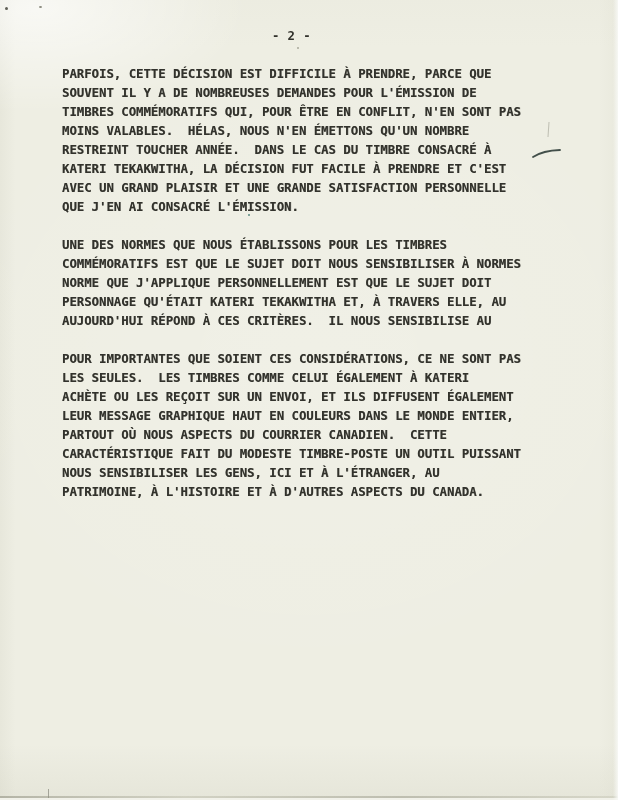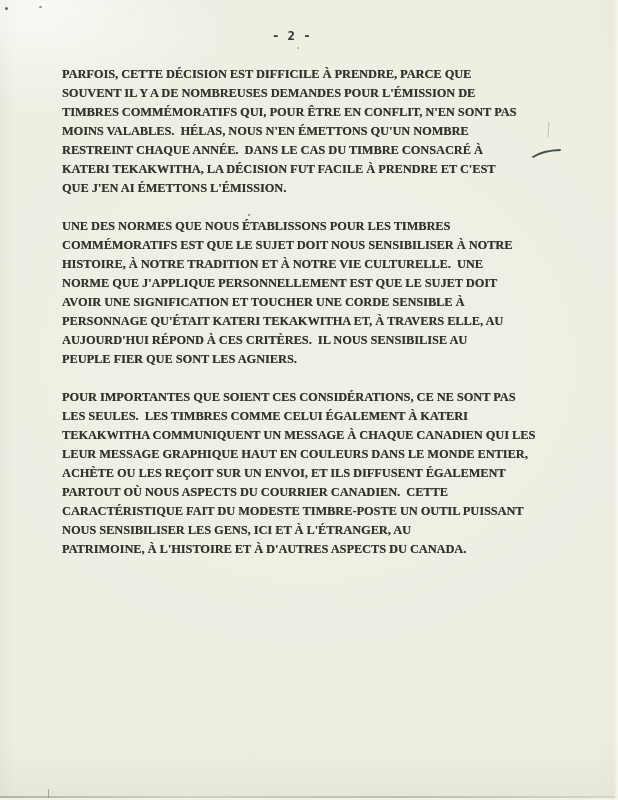--- a/index.html
+++ b/index.html
@@ -32,21 +32,20 @@
     top: 27px;
     left: 272px;
     white-space: pre;
     letter-spacing: 0.4px;
   }
   .text-block {
     position: absolute;
     top: 65px;
     left: 62px;
     width: 500px;
-    font-family: Liberation Serif, serif;
   }
   .paragraph { margin: 0 0 19px 0; }
   .paragraph:last-child { margin-bottom: 4px; }
   .line {
     white-space: pre;
     height: 19px;
     text-shadow: 0.3px 0.3px 0.3px rgba(46,46,40,0.55);
   }
   
   .pen-mark { position: absolute; top: 144px; left: 530px; }
@@ -95,40 +94,37 @@
 <div class="paper">
 
   <div class="page-number">- 2 -</div>
 
   <div class="text-block">
     <div class="paragraph">
         <div class="line">PARFOIS, CETTE DÉCISION EST DIFFICILE À PRENDRE, PARCE QUE</div>
         <div class="line">SOUVENT IL Y A DE NOMBREUSES DEMANDES POUR L'ÉMISSION DE</div>
         <div class="line">TIMBRES COMMÉMORATIFS QUI, POUR ÊTRE EN CONFLIT, N'EN SONT PAS</div>
         <div class="line">MOINS VALABLES.  HÉLAS, NOUS N'EN ÉMETTONS QU'UN NOMBRE</div>
-        <div class="line">RESTREINT CHAQUE ANNÉE.  DANS LE CAS DU TIMBRE CONSACRÉ À</div>
+        <div class="line">RESTREINT TOUCHER ANNÉE.  DANS LE CAS DU TIMBRE CONSACRÉ À</div>
         <div class="line">KATERI TEKAKWITHA, LA DÉCISION FUT FACILE À PRENDRE ET C'EST</div>
-        <div class="line">QUE J'EN AI ÉMETTONS L'ÉMISSION.</div>
+        <div class="line">AVEC UN GRAND PLAISIR ET UNE GRANDE SATISFACTION PERSONNELLE</div>
+        <div class="line">QUE J'EN AI CONSACRÉ L'ÉMISSION.</div>
       </div>
     <div class="paragraph">
         <div class="line">UNE DES NORMES QUE NOUS ÉTABLISSONS POUR LES TIMBRES</div>
-        <div class="line">COMMÉMORATIFS EST QUE LE SUJET DOIT NOUS SENSIBILISER À NOTRE</div>
-        <div class="line">HISTOIRE, À NOTRE TRADITION ET À NOTRE VIE CULTURELLE.  UNE</div>
+        <div class="line">COMMÉMORATIFS EST QUE LE SUJET DOIT NOUS SENSIBILISER À NORMES</div>
         <div class="line">NORME QUE J'APPLIQUE PERSONNELLEMENT EST QUE LE SUJET DOIT</div>
-        <div class="line">AVOIR UNE SIGNIFICATION ET TOUCHER UNE CORDE SENSIBLE À</div>
         <div class="line">PERSONNAGE QU'ÉTAIT KATERI TEKAKWITHA ET, À TRAVERS ELLE, AU</div>
         <div class="line">AUJOURD'HUI RÉPOND À CES CRITÈRES.  IL NOUS SENSIBILISE AU</div>
-        <div class="line">PEUPLE FIER QUE SONT LES AGNIERS.</div>
       </div>
     <div class="paragraph">
         <div class="line">POUR IMPORTANTES QUE SOIENT CES CONSIDÉRATIONS, CE NE SONT PAS</div>
         <div class="line">LES SEULES.  LES TIMBRES COMME CELUI ÉGALEMENT À KATERI</div>
-        <div class="line">TEKAKWITHA COMMUNIQUENT UN MESSAGE À CHAQUE CANADIEN QUI LES</div>
+        <div class="line">ACHÈTE OU LES REÇOIT SUR UN ENVOI, ET ILS DIFFUSENT ÉGALEMENT</div>
         <div class="line">LEUR MESSAGE GRAPHIQUE HAUT EN COULEURS DANS LE MONDE ENTIER,</div>
-        <div class="line">ACHÈTE OU LES REÇOIT SUR UN ENVOI, ET ILS DIFFUSENT ÉGALEMENT</div>
         <div class="line">PARTOUT OÙ NOUS ASPECTS DU COURRIER CANADIEN.  CETTE</div>
         <div class="line">CARACTÉRISTIQUE FAIT DU MODESTE TIMBRE-POSTE UN OUTIL PUISSANT</div>
         <div class="line">NOUS SENSIBILISER LES GENS, ICI ET À L'ÉTRANGER, AU</div>
         <div class="line">PATRIMOINE, À L'HISTOIRE ET À D'AUTRES ASPECTS DU CANADA.</div>
       </div>
   </div>
 
   <svg class="pen-mark" width="34" height="16" viewBox="0 0 34 16">
     <path d="M 3 13 Q 13 6.5 30 6" fill="none" stroke="#2f3d38" stroke-width="1.8" stroke-linecap="round" opacity="0.9"></path>
   </svg>

